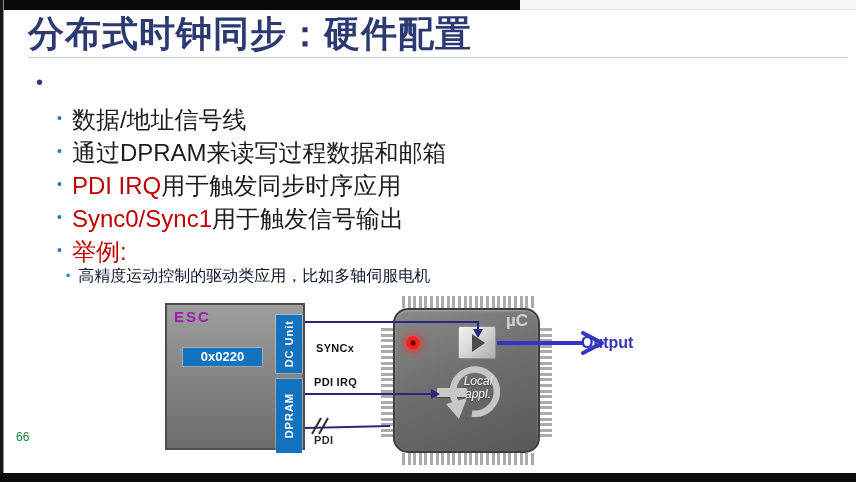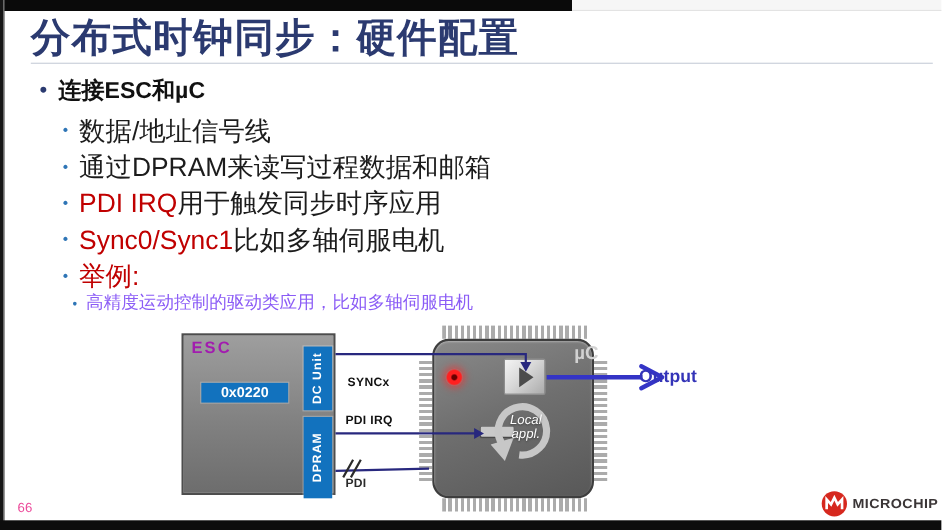--- a/index.html
+++ b/index.html
@@ -19,21 +19,21 @@
   .title-rule { position:absolute; left:28px; top:57px; width:820px; height:1px; background:#c6ccd8; }
 
   
   .row { position:absolute; display:flex; align-items:flex-start; white-space:nowrap; }
   .row .mk { flex:0 0 auto; }
   .mk1 { color:#2B3A70; font-size:20px; line-height:1.1; margin-right:10px; }
   .mk2 { color:#2E75B6; font-size:14px; line-height:1; margin-top:5px; margin-right:10px; }
   .mk3 { color:#2E75B6; font-size:12px; line-height:1; margin-top:4px; margin-right:8px; }
   .t1 { font-size:21px; font-weight:bold; color:#111; line-height:1.15; }
   .t2 { font-size:24px; color:#1c1c1c; line-height:1.2; }
-  .t3 { font-size:16px; color:#8b5cf6; line-height:1.2; }
+  .t3 { font-size:16px; color:#0f172a; line-height:1.2; }
   .red { color:#C00000; }
   .lv1 { left:36px; top:71px; }
   .lv2a { left:57px; top:106px; }
   .lv2b { left:57px; top:139px; }
   .lv2c { left:57px; top:172px; }
   .lv2d { left:57px; top:205px; }
   .lv2e { left:57px; top:238px; }
   .lv3  { left:66px; top:266px; }
 
   
@@ -62,21 +62,21 @@
                background:linear-gradient(160deg,#8a8a8a 0%,#6f6f6f 45%,#585858 100%);
                border:2px solid #3e3e3e; border-radius:15px;
                box-shadow:inset 0 1px 2px rgba(255,255,255,.35); }
   .pins { position:absolute; }
   .pins-h { height:12px; background:repeating-linear-gradient(90deg,#ababab 0 3px,rgba(0,0,0,0) 3px 5.6px); }
   .pins-v { width:12px;  background:repeating-linear-gradient(180deg,#ababab 0 3px,rgba(0,0,0,0) 3px 5.6px); }
   .pins-top    { left:402px; top:296px; width:132px; }
   .pins-bottom { left:402px; top:453px; width:132px; }
   .pins-left   { left:381px; top:328px; height:110px; }
   .pins-right  { left:540px; top:328px; height:110px; }
-  .uc-label { position:absolute; left:506px; top:311px; font-size:17px; color:#d2d2d2; font-weight:bold;margin-left:16px; }
+  .uc-label { position:absolute; left:506px; top:311px; font-size:17px; color:#d2d2d2; font-weight:bold; }
 
   .play-box { position:absolute; left:458px; top:326px; width:38px; height:33px;
               background:linear-gradient(135deg,#f4f4f4 0%,#d8d8d8 45%,#ababab 100%);
               border:1px solid #8f8f8f; border-radius:2px; }
   .play-tri { position:absolute; left:13px; top:7px; width:0; height:0;
               border-left:13px solid #4c4c4c; border-top:9px solid transparent; border-bottom:9px solid transparent; }
 
   .laser-dot { position:absolute; left:405px; top:335px; width:16px; height:16px; border-radius:50%;
                background:radial-gradient(circle,#6a0000 0 18%,#ff2020 30% 55%,rgba(255,70,70,.45) 68%,rgba(255,0,0,0) 78%);
                box-shadow:0 0 7px 2px rgba(255,40,40,.55); }
@@ -87,58 +87,57 @@
   .local-ring { position:absolute; left:446px; top:362px; width:62px; height:62px; }
   .local-text { position:absolute; left:448px; top:375px; width:60px; text-align:center;
                 font-size:12px; font-weight:normal; font-style:italic; color:#fff; line-height:1.1;
                 text-shadow:0 1px 2px rgba(0,0,0,.45); }
 
   .output-lbl { position:absolute; left:581px; top:334px; font-size:16px; font-weight:bold; color:#3434B8; }
 
   .svg-overlay { position:absolute; left:0; top:0; width:856px; height:482px; pointer-events:none; }
 
   
-  .page-num { position:absolute; left:16px; top:454px; font-size:12px; color:#ec4899; }
+  .page-num { position:absolute; left:16px; top:430px; font-size:12px; color:#15803d; }
   .logo { position:absolute; left:745px; top:444px; display:flex; align-items:center; }
   .logo-text { font-size:13px; font-weight:bold; color:#3b3637; letter-spacing:.4px; margin-left:3px;
                font-family:"Liberation Sans",sans-serif; transform:scaleY(.92); }
 </style>
 </head>
 <body>
 
 <div id="slide">
 
   <div class="bar-top-black"></div>
   <div class="bar-top-light"></div>
   <div class="bar-left"></div>
   <div class="bar-bottom"></div>
 
   <div class="title">分布式时钟同步：硬件配置</div>
   <div class="title-rule"></div>
 
   <div class="row lv1">
     <span class="mk mk1">•</span>
-    <span class="t1">连接ESC和µC</span>
   </div>
 
   <div class="row lv2a">
     <span class="mk mk2">•</span>
     <span class="t2"><span class="red"></span><span>数据/地址信号线</span></span>
   </div>
   <div class="row lv2b">
     <span class="mk mk2">•</span>
     <span class="t2"><span class="red"></span><span>通过DPRAM来读写过程数据和邮箱</span></span>
   </div>
   <div class="row lv2c">
     <span class="mk mk2">•</span>
     <span class="t2"><span class="red">PDI IRQ</span><span>用于触发同步时序应用</span></span>
   </div>
   <div class="row lv2d">
     <span class="mk mk2">•</span>
-    <span class="t2"><span class="red">Sync0/Sync1</span><span>比如多轴伺服电机</span></span>
+    <span class="t2"><span class="red">Sync0/Sync1</span><span>用于触发信号输出</span></span>
   </div>
   <div class="row lv2e">
     <span class="mk mk2">•</span>
     <span class="t2"><span class="red">举例:</span><span></span></span>
   </div>
   <div class="row lv3">
     <span class="mk mk3">•</span>
     <span class="t3">高精度运动控制的驱动类应用，比如多轴伺服电机</span>
   </div>
 
@@ -188,21 +187,14 @@
 
     <path d="M305 428 L390 426" fill="none" stroke="#28287E" stroke-width="2"></path>
     <path d="M312 434 L321 418 M319 434 L328 418" stroke="#2b2b2b" stroke-width="2"></path>
 
     <path d="M497 343 H584" fill="none" stroke="#3434C6" stroke-width="4"></path>
     <path d="M583 333 L602 343 L583 353" fill="none" stroke="#3434C6" stroke-width="4" stroke-linecap="round" stroke-linejoin="round"></path>
   </svg>
   <div class="output-lbl">Output</div>
 
   <div class="page-num">66</div>
-  <div class="logo">
-    <svg width="27" height="27" viewBox="0 0 27 27">
-      <circle cx="13.5" cy="14" r="11.5" fill="#D6281E"></circle>
-      <path d="M6.5 19 L6.5 10 L10.5 14.5 L13.5 8.5 L16.5 14.5 L20.5 10 L20.5 19" fill="none" stroke="#ffffff" stroke-width="2.4" stroke-linejoin="miter"></path>
-    </svg>
-    <span class="logo-text" style="text-transform:uppercase;">Microchip</span>
-  </div>
 
 </div>
 
 </body></html>

